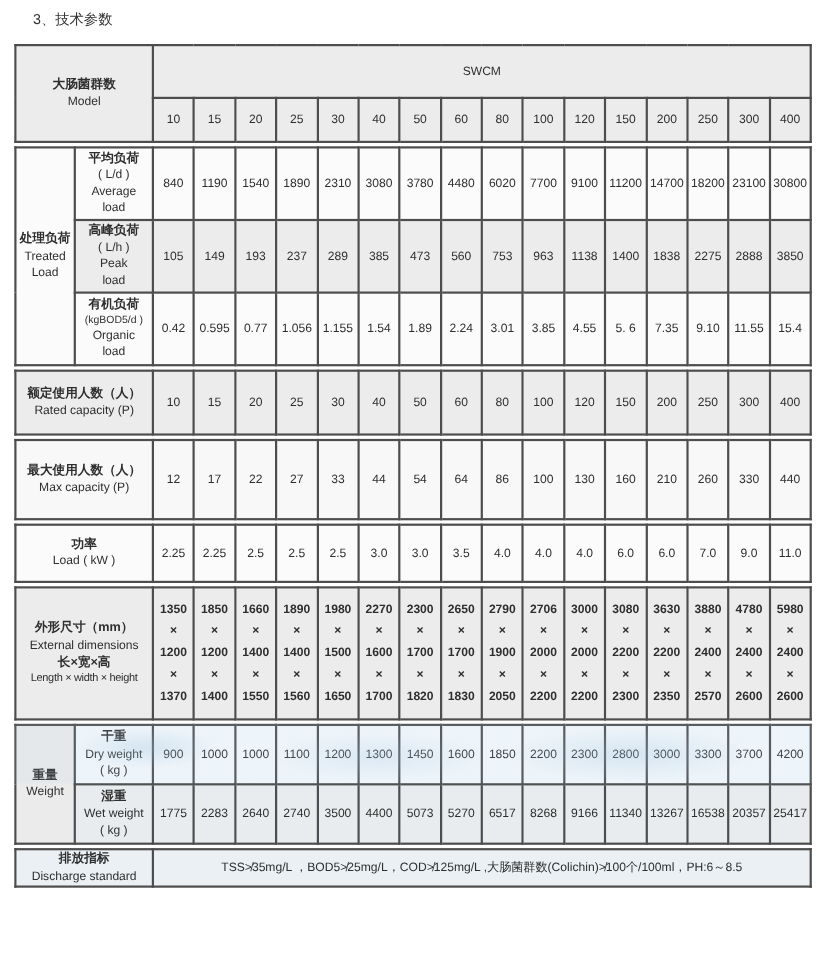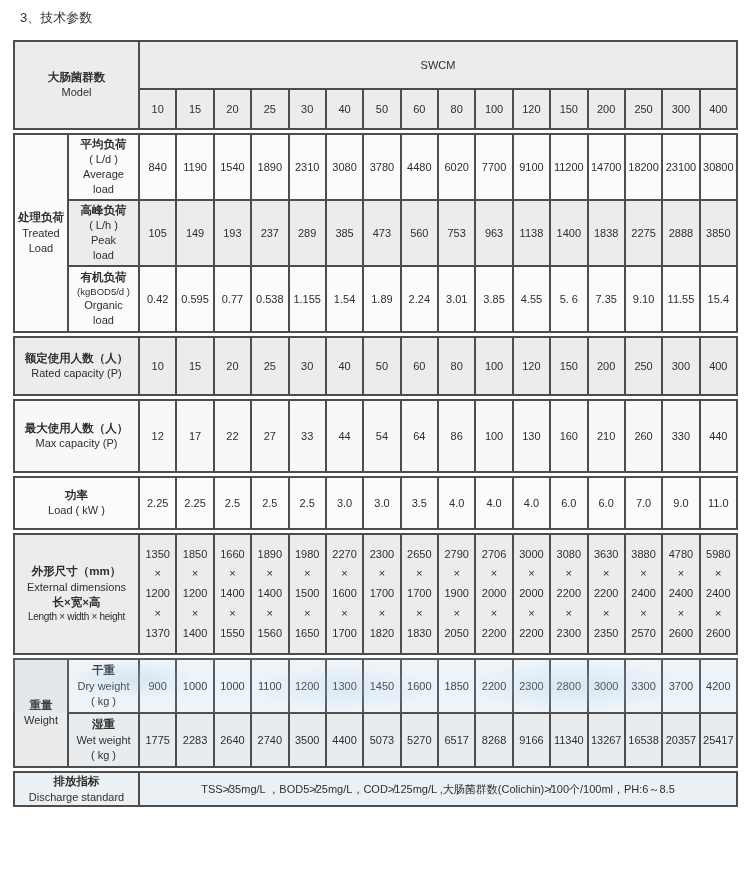--- a/index.html
+++ b/index.html
@@ -1,26 +1,26 @@
 <!DOCTYPE html>
 <html><head>
 <meta charset="utf-8">
 <style>
   html,body{margin:0;padding:0;background:#ffffff;width:749px;height:875px;
     font-family:"Liberation Sans","DejaVu Sans",sans-serif;color:#2e2e2e;}
-  .page-title{margin:9px 0 0 20px;font-size:13px;color:#333;}
+  .page-title{margin:9px 0 0 30px;font-size:13px;color:#333;}
   .stack{margin:13px 0 0 13px;width:725px;}
   table{border-collapse:collapse;table-layout:fixed;width:725px;background:#fbfbfb;}
   .sec{margin-top:3px;}
   td{border:2px solid #4d4d4d;text-align:center;vertical-align:middle;
      font-size:11px;padding:1px 0;overflow:hidden;line-height:1.35;}
   .zh{display:block;font-weight:bold;font-size:11.5px;}
   .en{display:block;font-size:11px;white-space:pre-line;}
   .sm{display:block;font-size:9.5px;}
-  .dims-val{white-space:pre-line;line-height:1.8;font-size:11px;}
+  .dims-val{white-space:pre-line;line-height:1.8;font-size:11px;font-weight:bold;}
   .tight{font-size:10px;letter-spacing:-0.3px;}
   
   .h-swcm{height:48px}.h-models{height:40px}.h-load{height:66px}
   .h-rated{height:58px}.h-max{height:72px}.h-elec{height:46px}.h-power{height:52px}
   .h-dims{height:120px}.h-dry{height:54px}.h-wet{height:54px}.h-disch{height:26px}
   
   .bg-hdr td{background:#ececec;}
   .bg-w td{background:#fbfbfb;}
   .bg-g td{background:#ececec;}
   .bg-max td{background:#f8f8f8;}
@@ -172,21 +172,21 @@
     <tr class="h-load bg-w">
       <td>
         <span class="zh">有机负荷</span>
         <span class="sm">(kgBOD5/d )</span>
         <span class="en">Organic
 load</span>
       </td>
       <td>0.42</td>
       <td>0.595</td>
       <td>0.77</td>
-      <td>0.538</td>
+      <td>1.056</td>
       <td>1.155</td>
       <td>1.54</td>
       <td>1.89</td>
       <td>2.24</td>
       <td>3.01</td>
       <td>3.85</td>
       <td>4.55</td>
       <td>5. 6</td>
       <td>7.35</td>
       <td>9.10</td>

